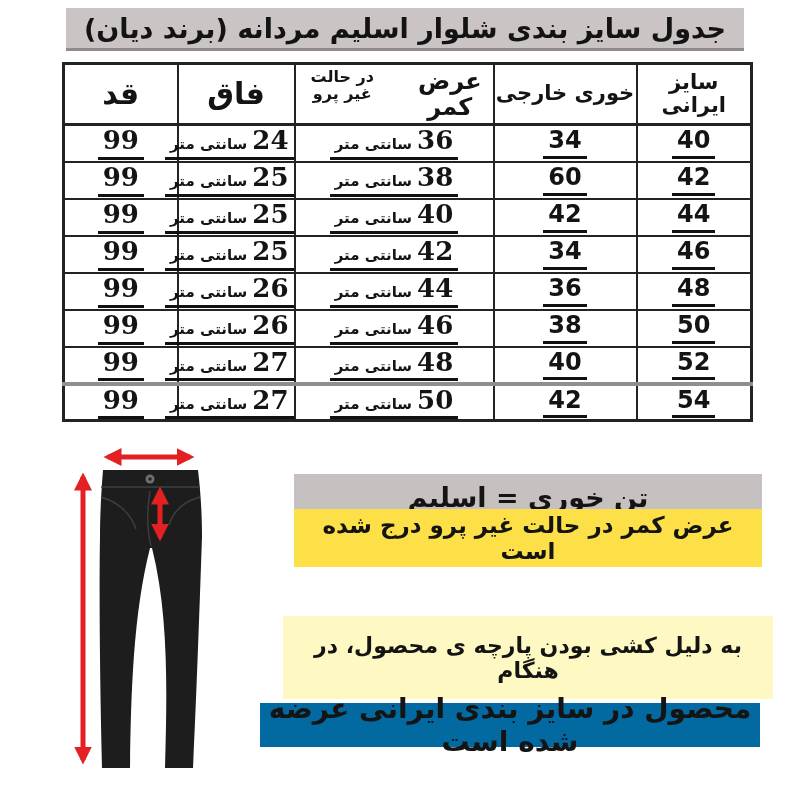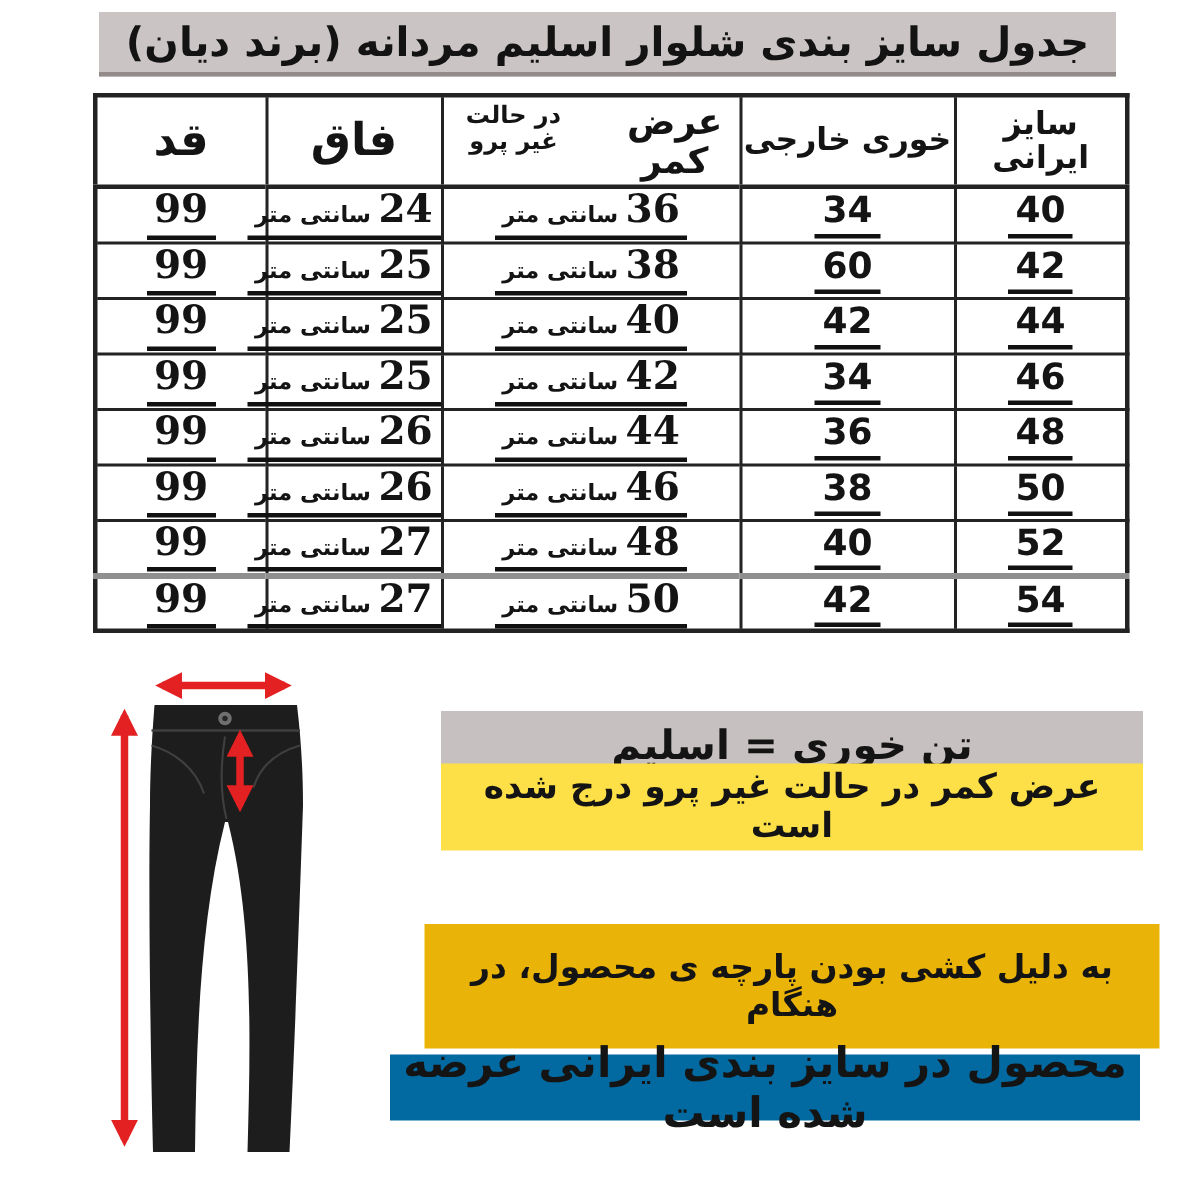--- a/index.html
+++ b/index.html
@@ -47,21 +47,21 @@
   .unit { font-weight:bold; font-size:15px; margin-right:5px; }
 
   
   .jeans-figure { position:absolute; left:30px; top:445px; width:260px; height:350px; }
 
   
   .note { position:absolute; display:flex; align-items:center; justify-content:center;
           font-weight:bold; color:#141414; text-align:center; }
   .note-fit    { left:294px; top:463px; width:468px; height:46px; background:#c6c1c0; font-size:27px;margin-top:11px; }
   .note-waist  { left:294px; top:509px; width:468px; height:58px; background:#fde047; font-size:23px; }
-  .note-stretch{ left:283px; top:616px; width:490px; height:83px; background:#eab308;
+  .note-stretch{ left:283px; top:616px; width:490px; height:83px; background:#fef9c3;
                  font-size:22px; flex-direction:row; justify-content:center; gap:8px; }
   .note-sizing { left:260px; top:703px; width:500px; height:44px; background:#0369a1; font-size:28px; }
 </style>
 </head>
 <body>
 
 <div class="page">
 
   <div class="title-band">
     <span>جدول سایز بندی شلوار اسلیم مردانه (برند دیان)</span>

